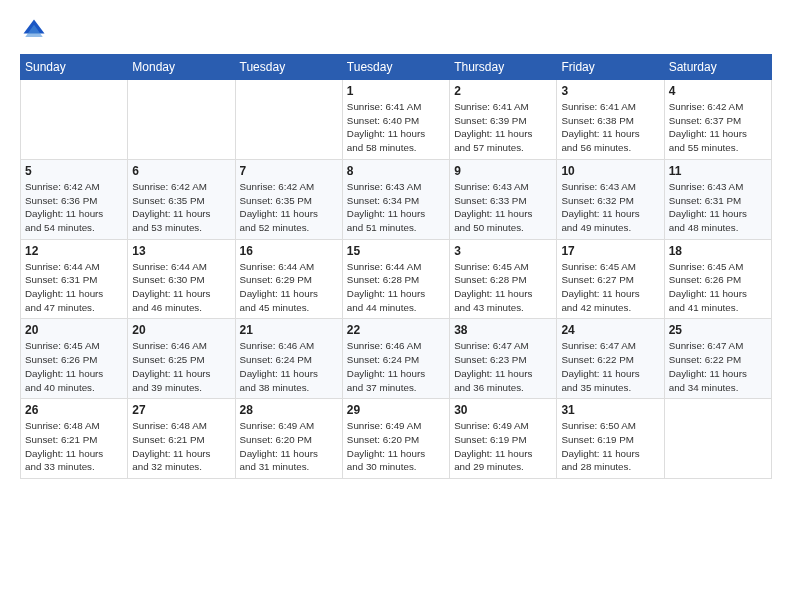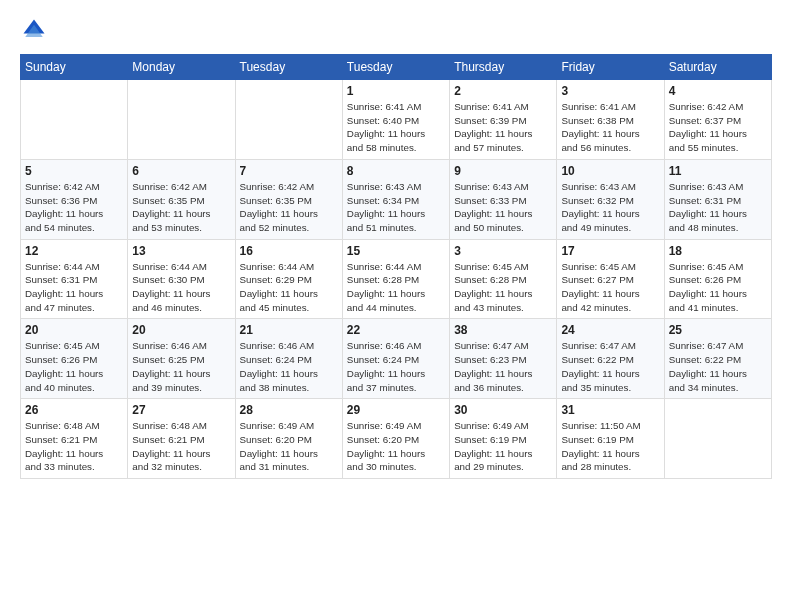--- a/index.html
+++ b/index.html
@@ -355,21 +355,21 @@
           </td>
           <td>
             <span class="day-number">30</span>
             <div class="day-info" style="white-space: pre-line;">Sunrise: 6:49 AM
 Sunset: 6:19 PM
 Daylight: 11 hours
 and 29 minutes.</div>
           </td>
           <td>
             <span class="day-number">31</span>
-            <div class="day-info" style="white-space: pre-line;">Sunrise: 11:50 AM
+            <div class="day-info" style="white-space: pre-line;">Sunrise: 6:50 AM
 Sunset: 6:19 PM
 Daylight: 11 hours
 and 28 minutes.</div>
           </td>
           <td class="empty-cell"></td>
         </tr>
       </tbody>
   </table>
 </div>
 

